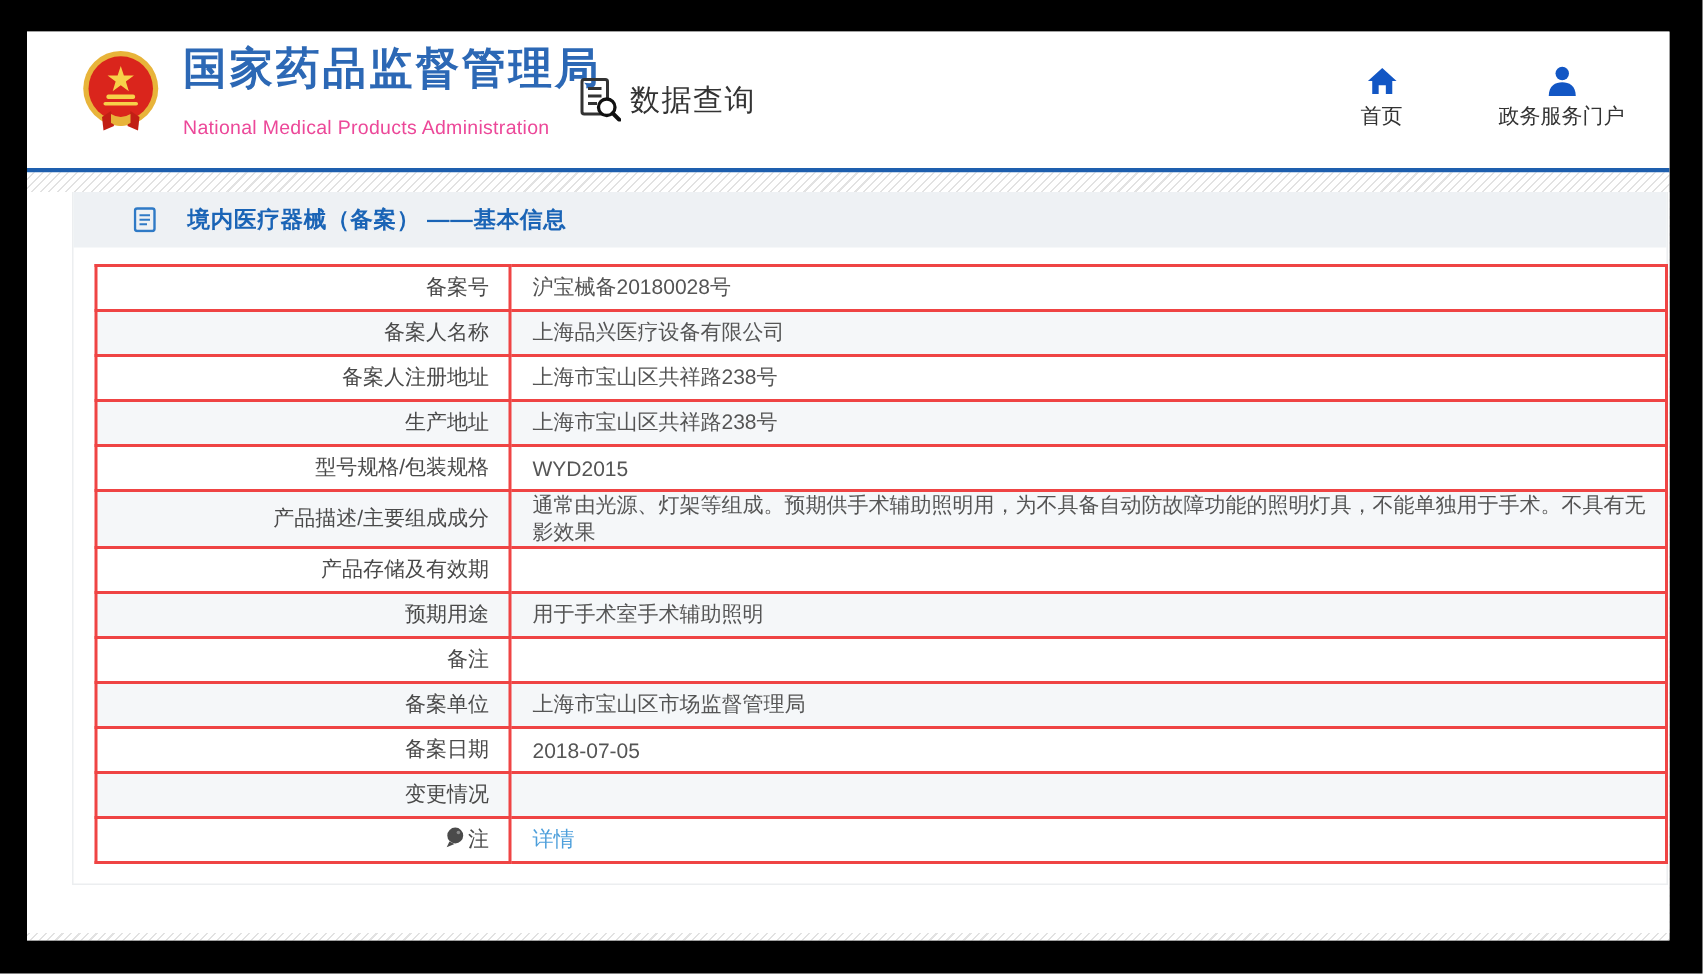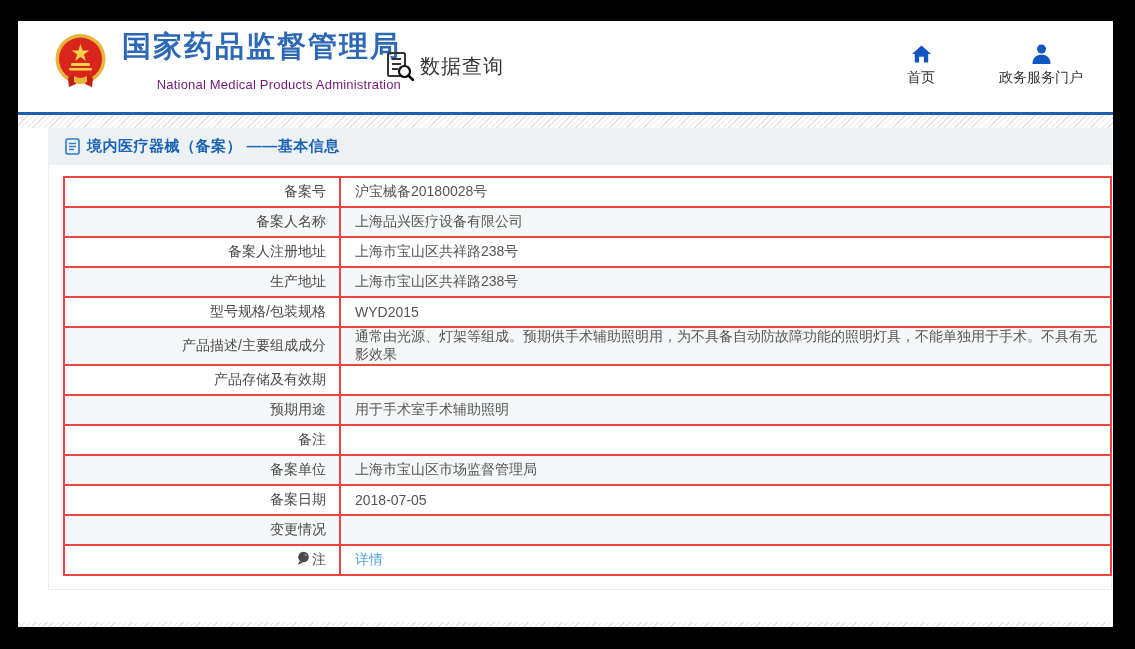--- a/index.html
+++ b/index.html
@@ -7,38 +7,38 @@
   body { font-family:"Liberation Sans","DejaVu Sans",sans-serif; }
 
   .frame { position:relative; width:1135px; height:649px; background:#000; overflow:hidden; }
   .viewport { position:absolute; left:18px; top:21px; width:1095px; height:606px; background:#fff; overflow:hidden; }
 
   
   .header { position:relative; width:100%; height:91px; background:#fff;padding-left:40px; }
   .logo { position:absolute; left:36px; top:8px; display:flex; align-items:center; cursor:pointer; }
   .emblem { width:53px; height:58px; margin-right:15px; }
   .logo-text .cn { font-size:29px; font-weight:bold; color:#2c68b5; letter-spacing:2px; line-height:34px; }
-  .logo-text .en { font-size:13px; color:#701a75; margin-top:14px; letter-spacing:0.2px;text-align:right; }
+  .logo-text .en { font-size:13px; color:#ec4899; margin-top:14px; letter-spacing:0.2px; }
   .data-query { position:absolute; left:368px; top:30px; display:flex; align-items:center; cursor:pointer;font-family:Liberation Mono, monospace; }
   .data-query .dq-icon { width:28px; height:30px; margin-right:6px; }
   .data-query .dq-label { font-size:20px; color:#333; letter-spacing:1px; }
   .top-nav { position:absolute; right:30px; top:23px; display:flex; gap:64px; }
   .nav-item { display:flex; flex-direction:column; align-items:center; cursor:pointer; }
   .nav-item svg { width:21px; height:20px; }
   .nav-item .nav-label { font-size:14px; color:#333; margin-top:5px; white-space:nowrap; }
 
   .blue-line { width:100%; height:3px; background:#1e5fae; }
 
   
   .content { position:relative; width:100%; height:512px;
     background:repeating-linear-gradient(135deg,#ffffff 0px,#ffffff 3px,#e2e2e2 3px,#e2e2e2 4px); }
   .panel { position:absolute; left:0; top:13px; width:100%; height:494px; background:#fff; }
   .card { margin-left:30px; width:1064px; background:#fff; border:1px solid #eceef0; border-top:none; }
 
-  .titlebar { height:37px; background:#eef1f4; display:flex; align-items:center; padding-left:16px; }
+  .titlebar { height:37px; background:#eef1f4; display:flex; align-items:center; padding-left:40px;gap:14px; }
   .titlebar .tb-icon { width:15px; height:17px; margin-right:7px; }
   .titlebar .tb-text { font-size:15px; font-weight:bold; color:#1a64b6; letter-spacing:0.5px; }
 
   table.info { border-collapse:collapse; margin:11px 0 13px 14px; width:1049px; table-layout:fixed; }
   table.info td { border:2px solid #ef4444; height:30px; font-size:14px; vertical-align:middle; background:#fff; }
   table.info td.lbl { width:276px; text-align:right; padding-right:13px; color:#4a4a4a; }
   table.info td.val { padding-left:14px; color:#555; }
   table.info tr:nth-child(even) td { background:#f5f7f9; }
   table.info a { color:#4d9fdb; text-decoration:none; cursor:pointer; }
   .note-ic { display:inline-block; vertical-align:-2px; margin-right:2px; }

